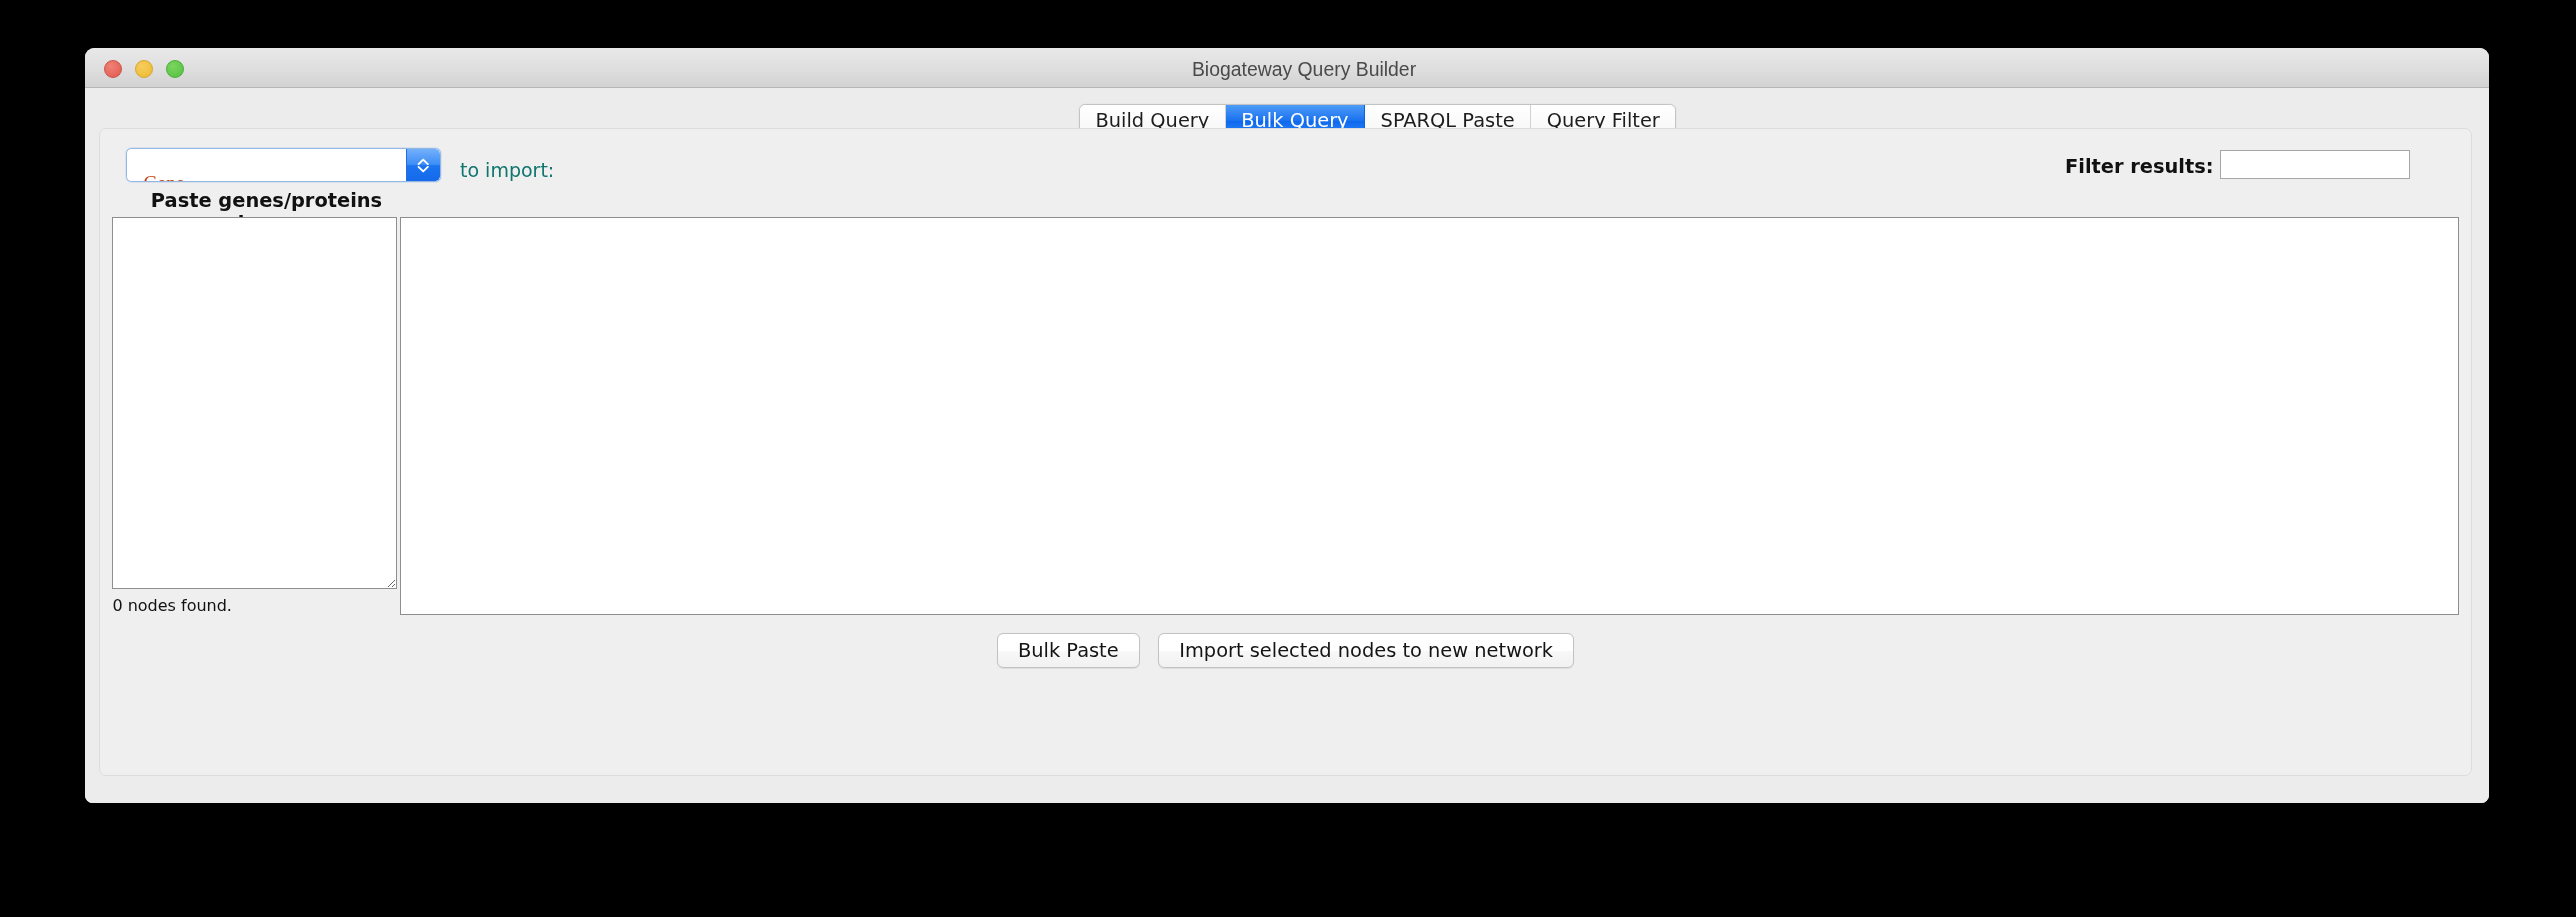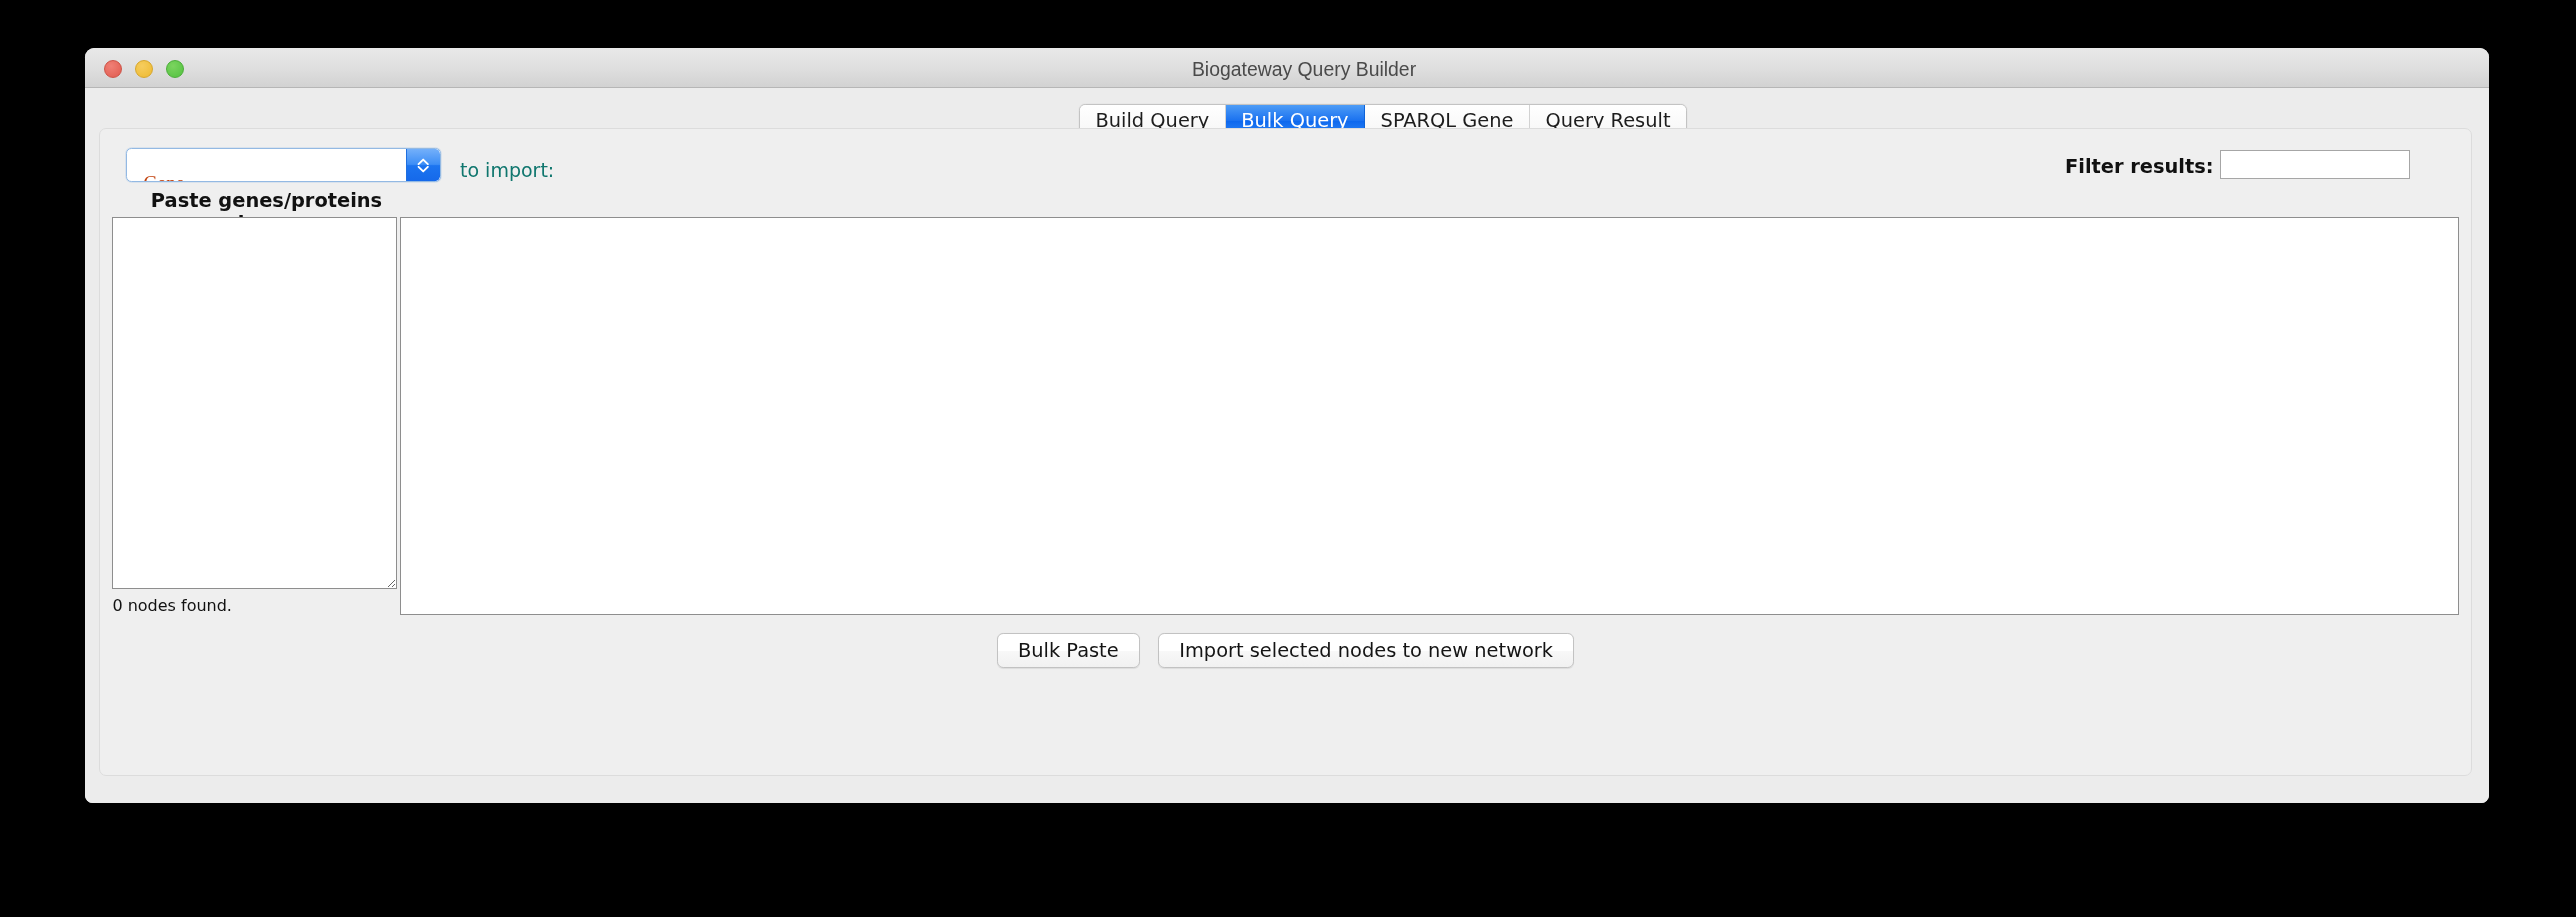--- a/index.html
+++ b/index.html
@@ -276,22 +276,22 @@
     </div>
     <div id="window-title">Biogateway Query Builder</div>
   </div>
 
   <div id="win-body">
 
     <div id="tabbar-zone">
       <div id="tabbar">
         <div class="tab">Build Query</div>
         <div class="tab selected">Bulk Query</div>
-        <div class="tab">SPARQL Gene</div>
-        <div class="tab">Query Result</div>
+        <div class="tab">SPARQL Paste</div>
+        <div class="tab">Query Filter</div>
       </div>
     </div>
 
     <div id="panel">
 
       <div id="toprow">
 
         <div id="type-select">
           <div id="type-select-value">Gene</div>
           <div id="type-stepper">

